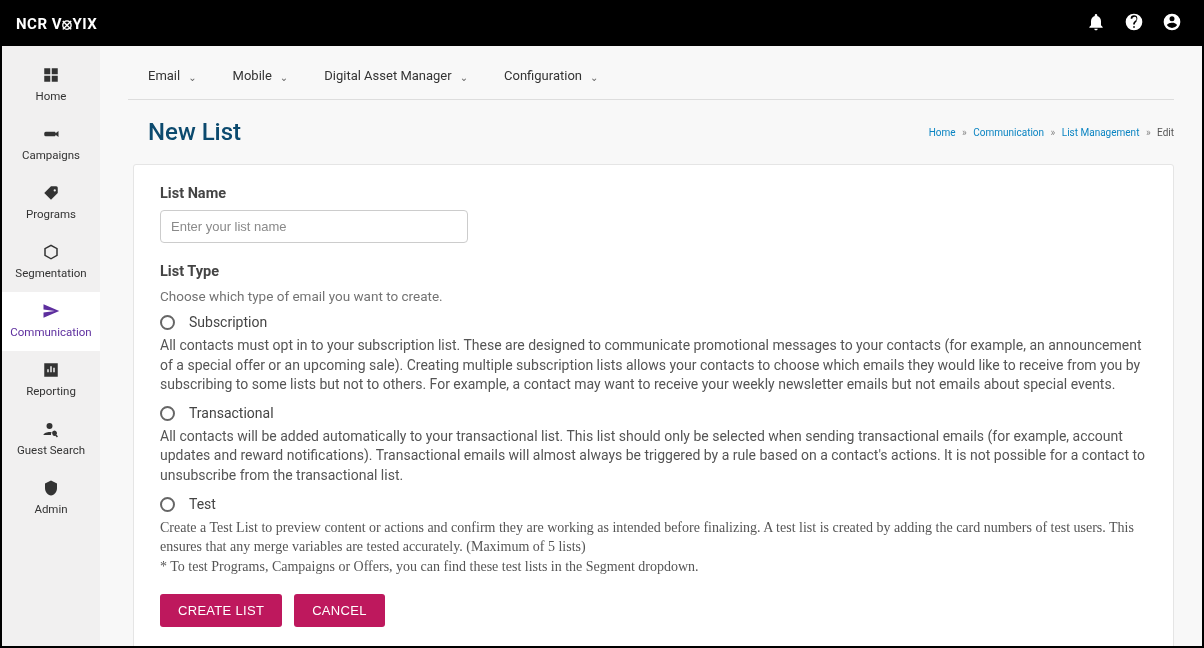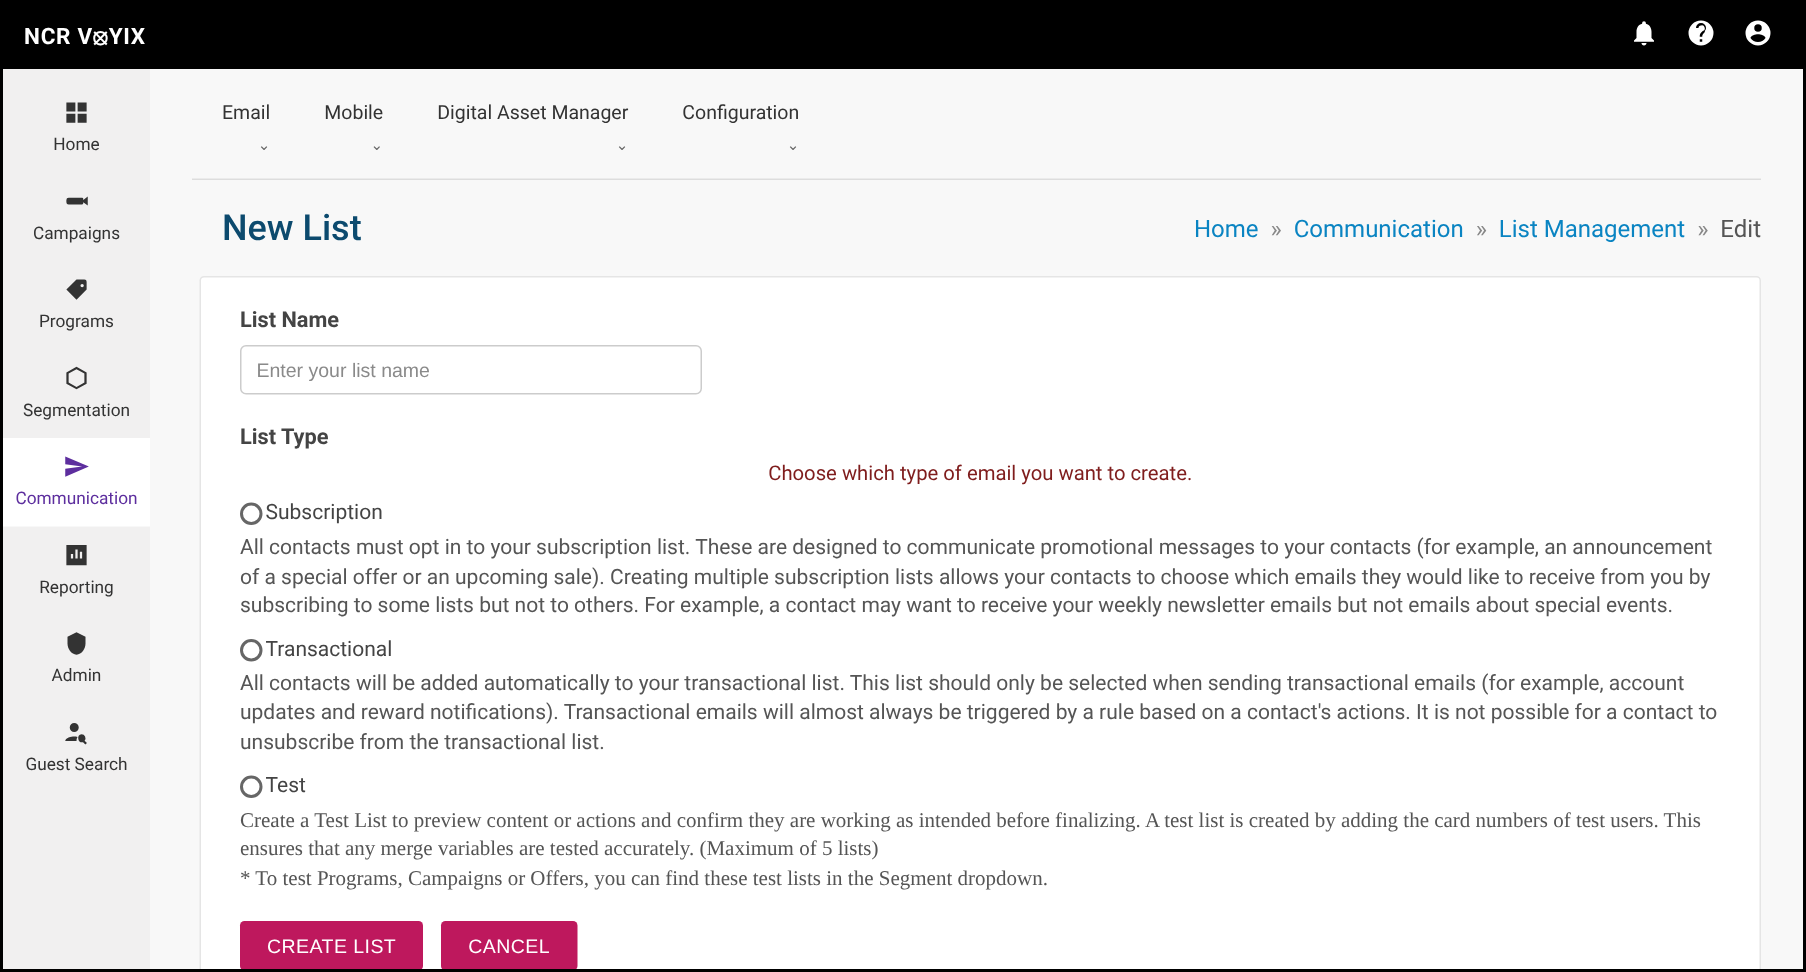--- a/index.html
+++ b/index.html
@@ -76,39 +76,38 @@
       padding: 22px 20px 16px;
       border-bottom: 1px solid #ddd;
     }
     .subnav-item {
       display: flex;
       align-items: flex-end;
       gap: 8px;
       font-size: 13px;
       color: #333;
       cursor: pointer;
-      flex-direction: column;
     }
     .subnav-item .chevron {
       font-size: 10px;
       color: #666;
     }
     .header-row {
       display: flex;
       justify-content: space-between;
       align-items: center;
       padding: 18px 0 18px 20px;
     }
     .page-title {
       font-size: 24px;
       font-weight: 500;
       color: #0c4a6e;
     }
     .breadcrumb {
-      font-size: 16px;
+      font-size: 10px;
       color: #555;
     }
     .breadcrumb a { color: #0a84c2; text-decoration: none; cursor: pointer; }
     .breadcrumb .sep { color: #888; margin: 0 4px; }
     .card {
       background: #fff;
       border: 1px solid #e5e5e5;
       border-radius: 3px;
       padding: 20px 26px 24px;
       margin: 0 0 20px 5px;
@@ -124,28 +123,27 @@
       padding: 8px 10px;
       border: 1px solid #ccc;
       border-radius: 4px;
       font-size: 13px;
       color: #333;
     }
     .text-input::placeholder { color: #8a8a8a; }
     .list-type-block { margin-top: 20px; }
     .subdesc {
       font-size: 13.5px;
-      color: #7f1d1d;
+      color: #737373;
       margin-bottom: 10px;
-      text-align: center;
     }
     .radio-row {
       display: flex;
       align-items: flex-start;
-      gap: 2px;
+      gap: 14px;
       margin-top: 8px;
     }
     .radio-circle {
       width: 15px;
       height: 15px;
       border: 2px solid #666;
       border-radius: 50%;
       flex-shrink: 0;
       margin-top: 1px;
       cursor: pointer;
@@ -230,29 +228,29 @@
       <span>Communication</span>
     </div>
     <div class="sidebar-item">
       <svg viewBox="0 0 24 24">
           <path d="M3 3h18v18H3V3zm4 12h2v-4H7v4zm4 0h2V7h-2v8zm4 0h2v-6h-2v6z"></path>
         </svg>
       <span>Reporting</span>
     </div>
     <div class="sidebar-item">
       <svg viewBox="0 0 24 24">
+          <path d="M10 4a4 4 0 110 8 4 4 0 010-8zm6.5 10a3.5 3.5 0 012.7 5.7l2.1 2.1-1.4 1.4-2.1-2.1A3.5 3.5 0 1116.5 14zM2 20c0-2.7 5.3-4 8-4 .9 0 1.9.1 2.9.4A5.5 5.5 0 0012 20H2z"></path>
+        </svg>
+      <span>Guest Search</span>
+    </div>
+    <div class="sidebar-item">
+      <svg viewBox="0 0 24 24">
           <path d="M12 2l8 4v6c0 5-3.4 9.4-8 10-4.6-.6-8-5-8-10V6l8-4z"></path>
         </svg>
       <span>Admin</span>
-    </div>
-    <div class="sidebar-item">
-      <svg viewBox="0 0 24 24">
-          <path d="M10 4a4 4 0 110 8 4 4 0 010-8zm6.5 10a3.5 3.5 0 012.7 5.7l2.1 2.1-1.4 1.4-2.1-2.1A3.5 3.5 0 1116.5 14zM2 20c0-2.7 5.3-4 8-4 .9 0 1.9.1 2.9.4A5.5 5.5 0 0012 20H2z"></path>
-        </svg>
-      <span>Guest Search</span>
     </div>
   </div>
 
   <div class="content">
     <div class="subnav">
       <div class="subnav-item">
         <span>Email</span>
         <span class="chevron">⌄</span>
       </div>
       <div class="subnav-item">

